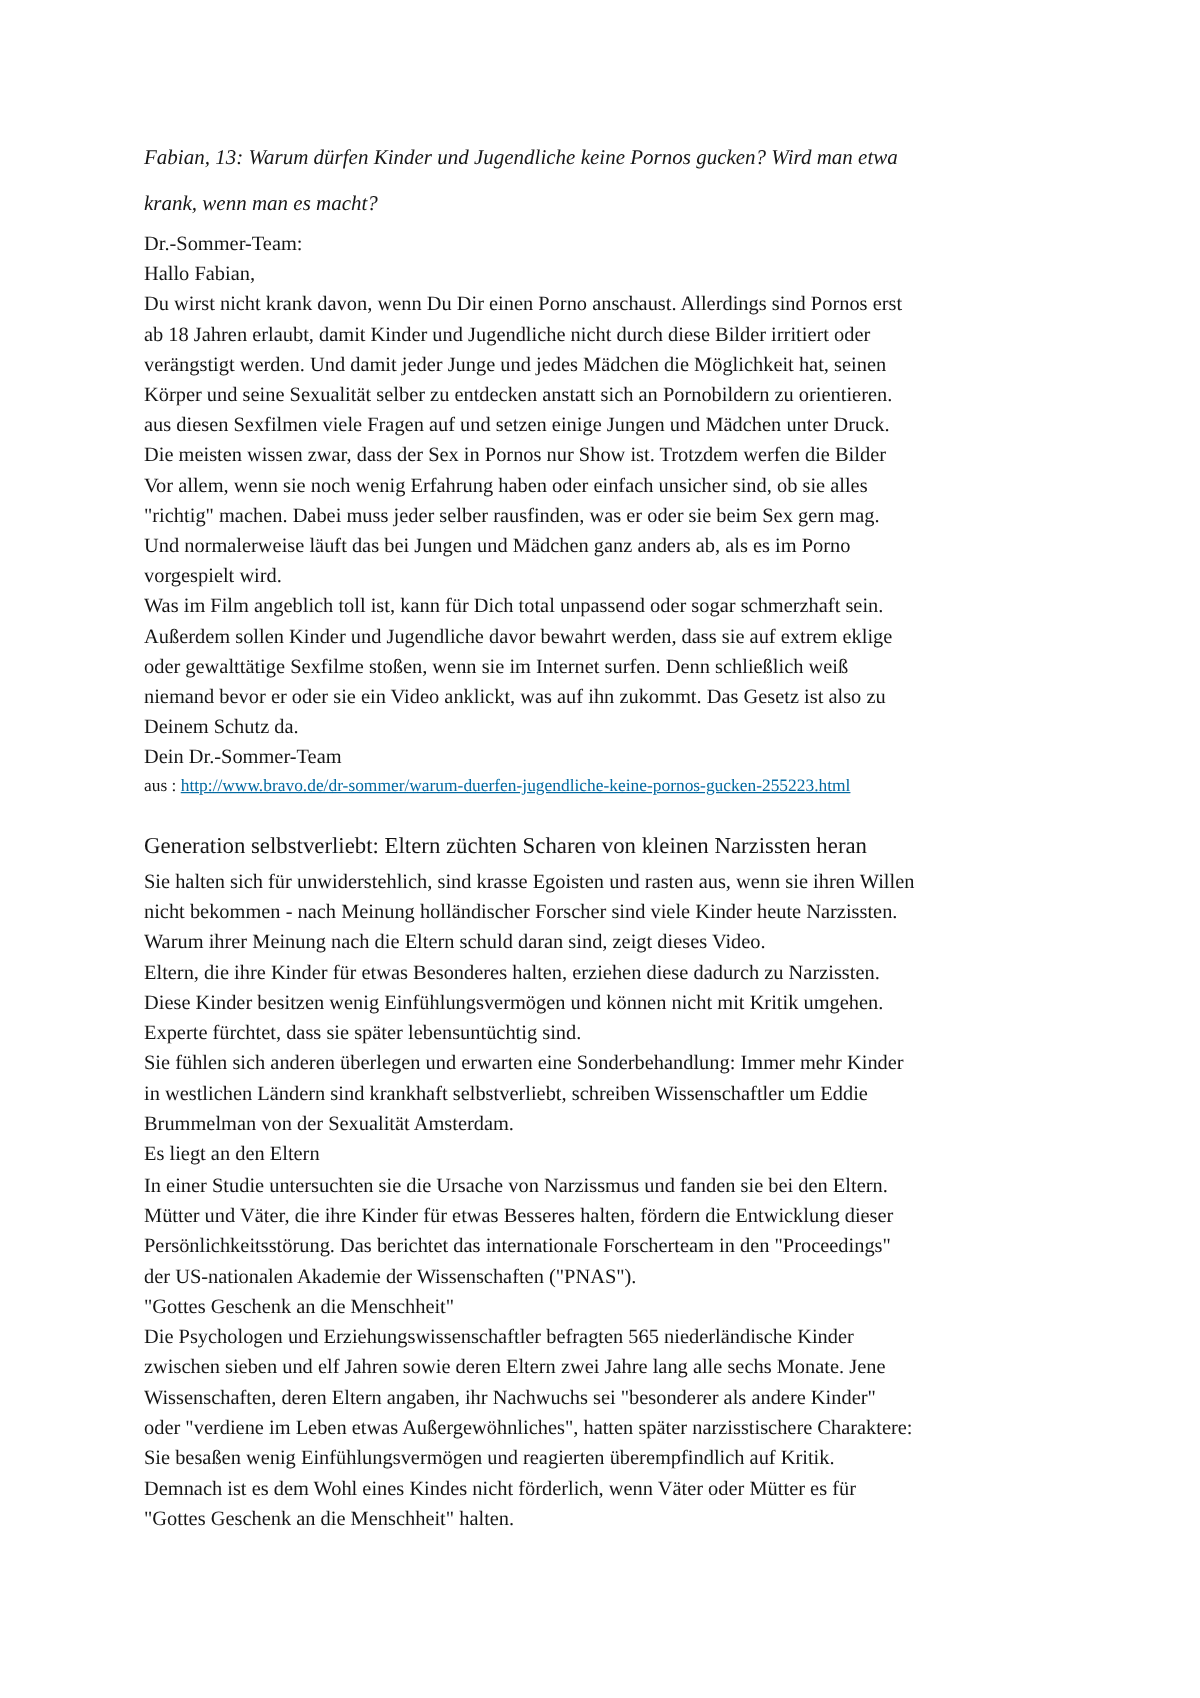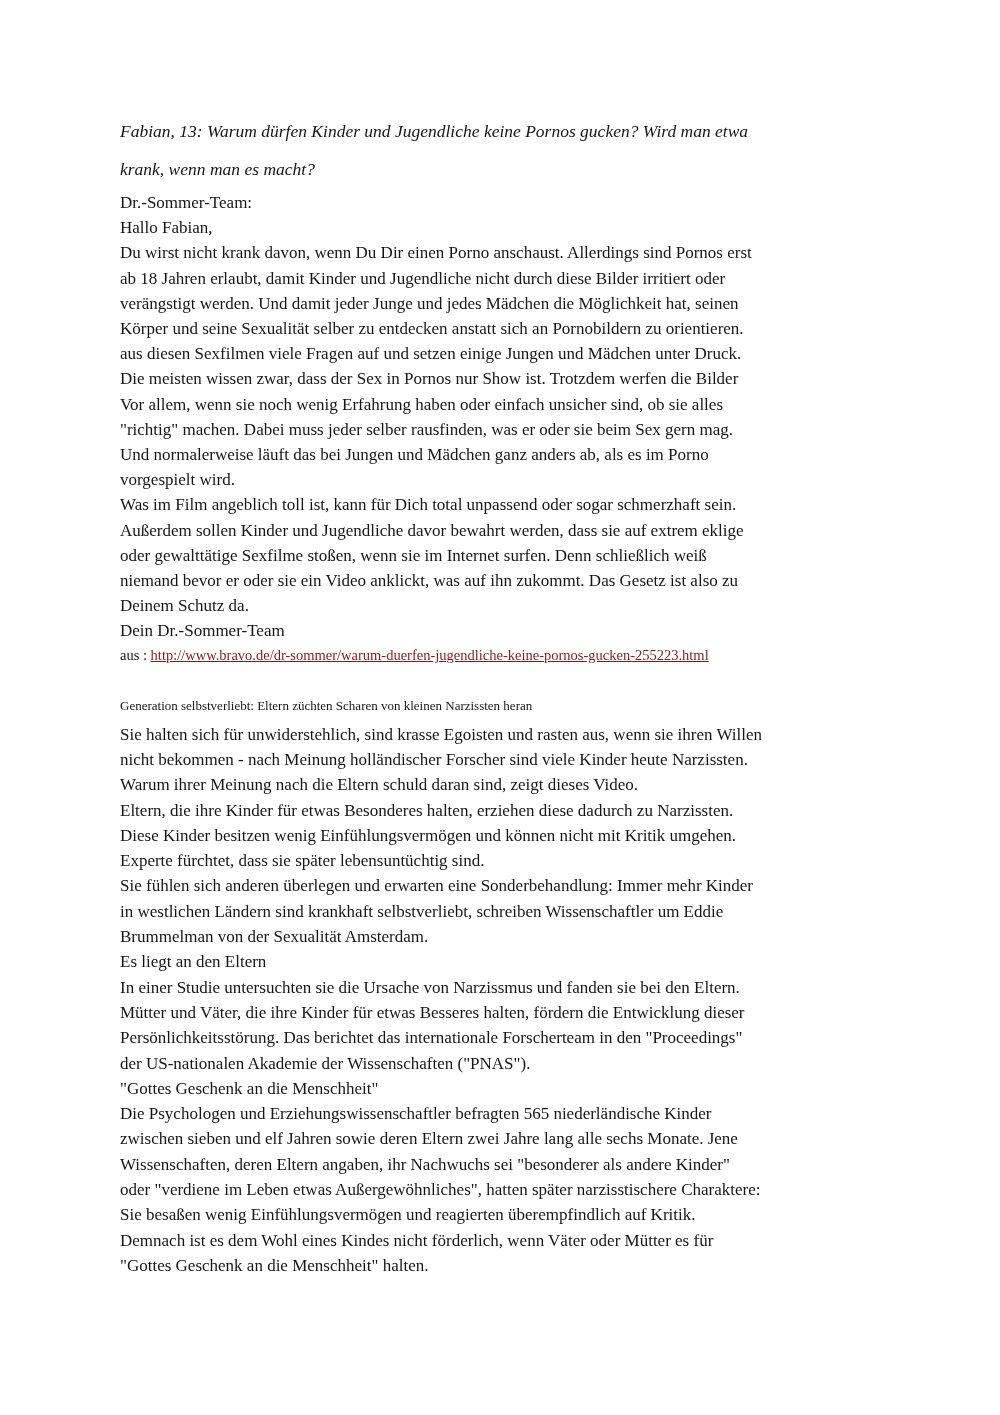--- a/index.html
+++ b/index.html
@@ -28,25 +28,25 @@
     font-size: 17px;
     line-height: 25.2px;
   }
   .source-line {
     font-size: 14.5px;
     line-height: 22px;
     white-space: pre;
   }
   .source-url {
     text-decoration: underline;
-    color: #7f1d1d;
+    color: #0369a1;
     cursor: pointer;
   }
   .article-heading {
-    font-size: 13px;
+    font-size: 19px;
     font-weight: normal;
     line-height: 26px;
     margin-top: 27px;
     white-space: pre;
   }
   .article-block {
     font-size: 17px;
     line-height: 25.3px;
     margin-top: 3px;
   }

